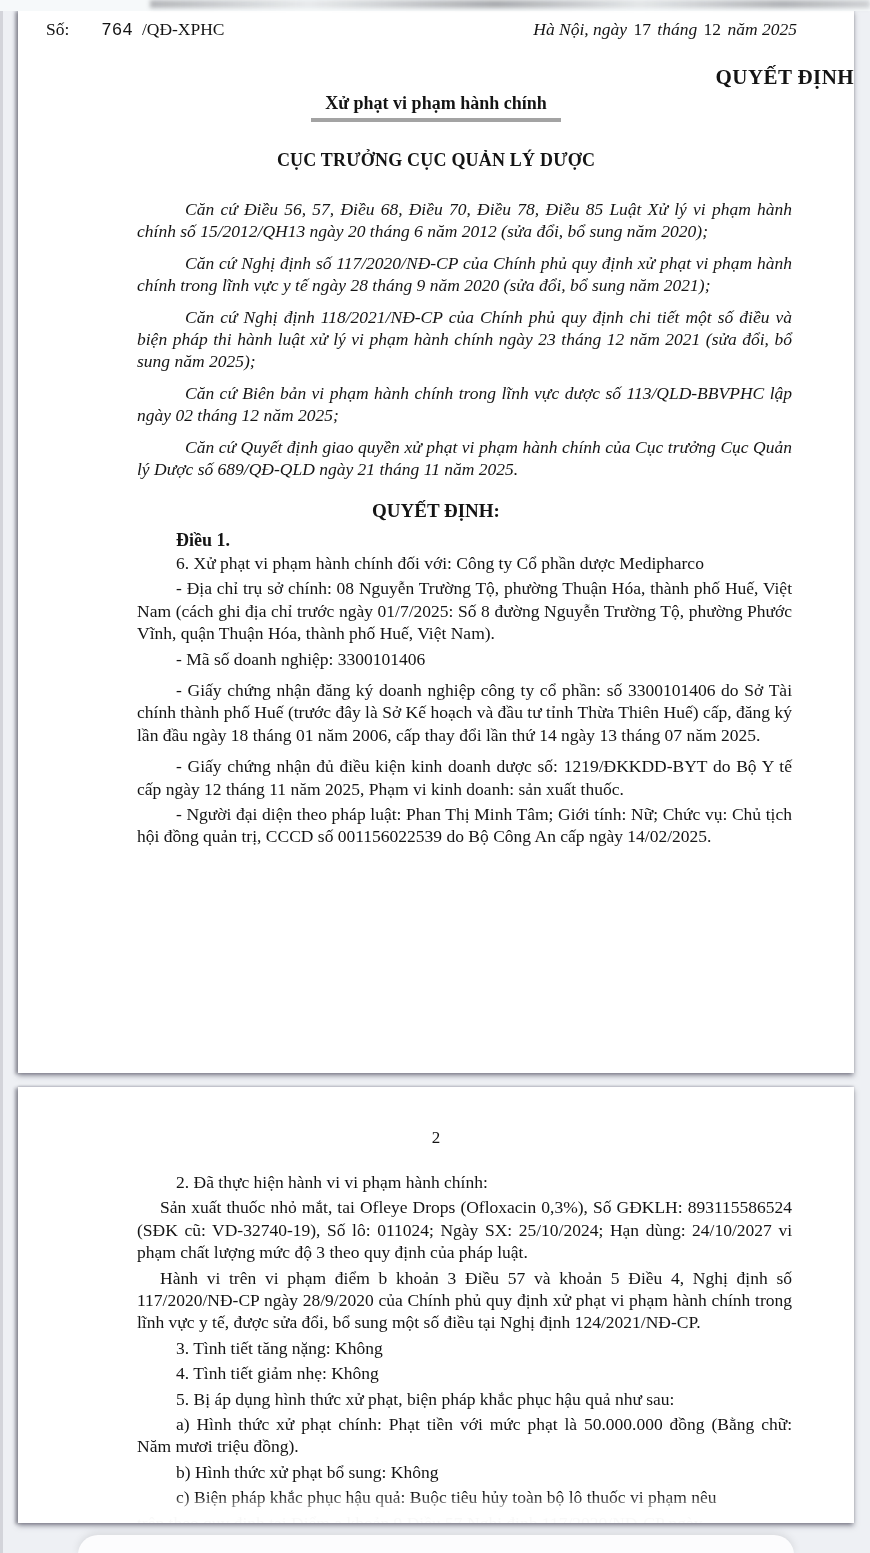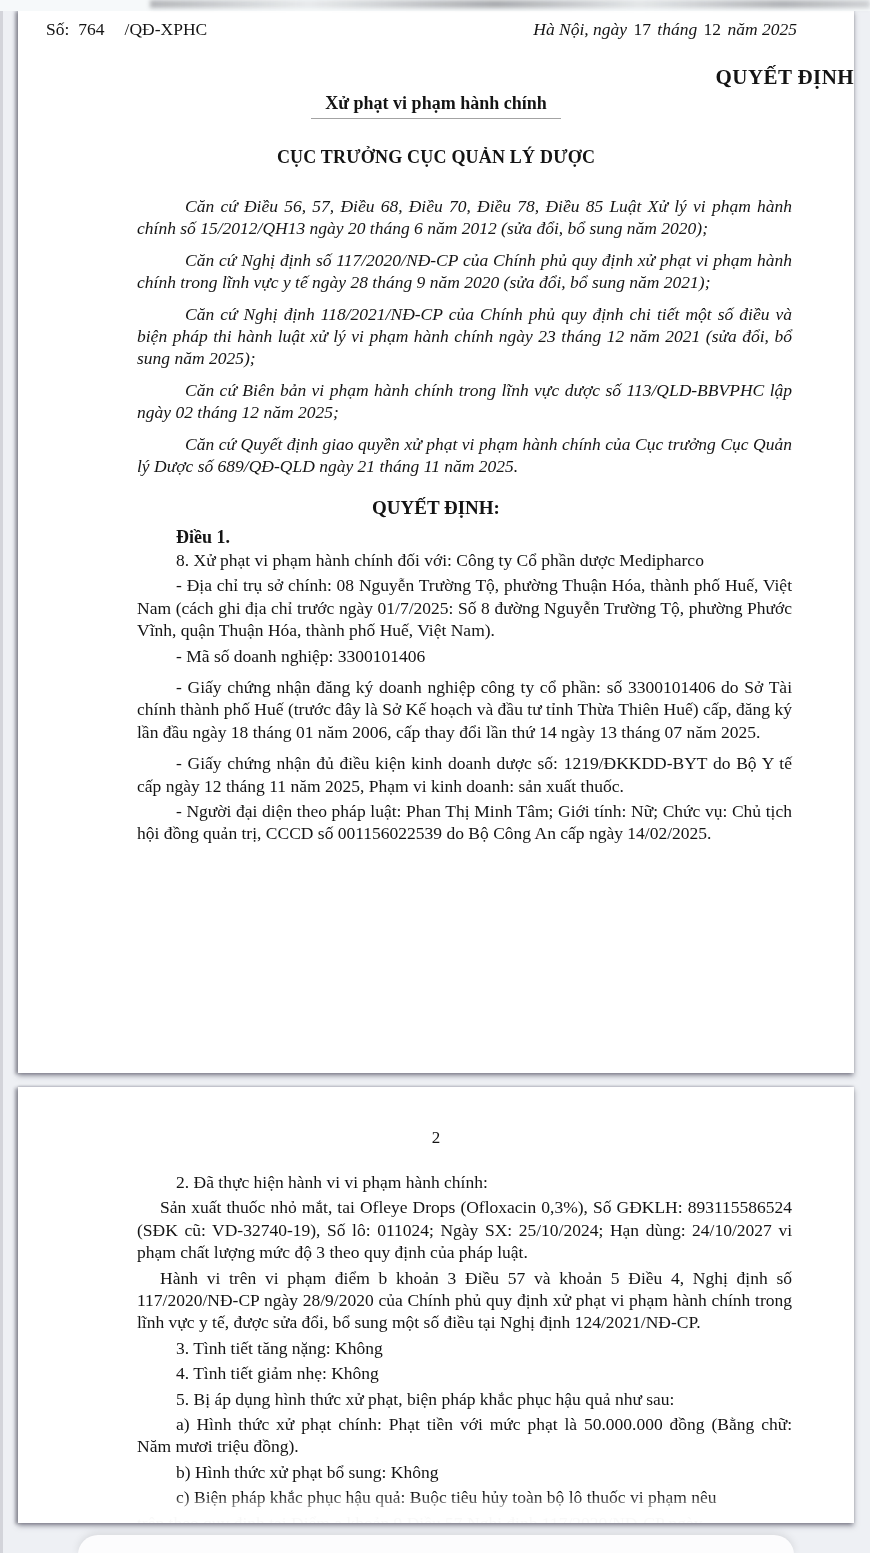--- a/index.html
+++ b/index.html
@@ -18,27 +18,27 @@
   .left-edge{position:absolute;top:0;left:0;width:3px;height:1553px;background:rgba(90,90,100,.18);z-index:4;}
   .page{
     position:absolute;left:18px;width:836px;background:#ffffff;
     box-shadow:-3px 1px 3px rgba(80,80,95,.45),0 3px 5px rgba(80,80,95,.5),0 -1px 2px rgba(80,80,95,.25);
   }
   .page-1{top:10px;height:1063px;}
   .page-2{top:1087px;height:436px;overflow:hidden;}
   .content{padding:0 62px 0 119px;font-size:17.5px;line-height:22.4px;}
   .hdr-row{display:flex;justify-content:space-between;margin:9px 57px 0 28px;font-size:17.5px;}
   .so-group span{display:inline-block;}
-  .so-number{margin-left:9px;}
-  .so-suffix{margin-left:20px;}
+  .so-number{margin-left:32px;font-family:Liberation Mono, monospace;}
+  .so-suffix{margin-left:9px;}
   .date-line{font-style:italic;}
   .date-line .up{font-style:normal;margin:0 2px;}
   .title{ text-align:right;font-weight:bold;font-size:21px;letter-spacing:.4px;margin-top:25px;line-height:24px;}
   .subtitle{text-align:center;font-weight:bold;font-size:18px;margin-top:3px;line-height:22px;}
-  .subtitle span{display:inline-block;border-bottom:1px solid #a3a3a3;padding:0 14px 4px;}
+  .subtitle span{display:inline-block;border-bottom:4px solid #a3a3a3;padding:0 14px 4px;}
   .issuer{text-align:center;font-weight:bold;font-size:18px;letter-spacing:.2px;margin-top:27px;line-height:23px;}
   .cancu-block{margin-top:26px;}
   p{margin:0;}
   .j{text-align:justify;}
   .cancu{font-style:italic;text-indent:48px;margin-bottom:9px;}
   .decision-heading{text-align:center;font-weight:bold;font-size:19px;margin-top:19px;line-height:23px;}
   .article-heading{font-weight:bold;font-size:18px;text-indent:39px;margin-top:7px;line-height:22.4px;}
   .item{text-indent:39px;margin-bottom:3px;}
   .ind-sm{text-indent:23px;}
   .ind-0{text-indent:0;}
@@ -86,21 +86,21 @@
     <p class="cancu j">Căn cứ Nghị định số 117/2020/NĐ-CP của Chính phủ quy định xử phạt vi phạm hành chính trong lĩnh vực y tế ngày 28 tháng 9 năm 2020 (sửa đổi, bổ sung năm 2021);</p>
     <p class="cancu j">Căn cứ Nghị định 118/2021/NĐ-CP của Chính phủ quy định chi tiết một số điều và biện pháp thi hành luật xử lý vi phạm hành chính ngày 23 tháng 12 năm 2021 (sửa đổi, bổ sung năm 2025);</p>
     <p class="cancu j">Căn cứ Biên bản vi phạm hành chính trong lĩnh vực dược số 113/QLD-BBVPHC lập ngày 02 tháng 12 năm 2025;</p>
     <p class="cancu j">Căn cứ Quyết định giao quyền xử phạt vi phạm hành chính của Cục trưởng Cục Quản lý Dược số 689/QĐ-QLD ngày 21 tháng 11 năm 2025.</p>
   </div>
 
   <div class="decision-heading">QUYẾT ĐỊNH:</div>
 
   <div class="content">
     <p class="article-heading">Điều 1.</p>
-    <p class="item j">8. Xử phạt vi phạm hành chính đối với: Công ty Cổ phần dược Medipharco</p>
+    <p class="item j">6. Xử phạt vi phạm hành chính đối với: Công ty Cổ phần dược Medipharco</p>
     <p class="item j">- Địa chỉ trụ sở chính: 08 Nguyễn Trường Tộ, phường Thuận Hóa, thành phố Huế, Việt Nam (cách ghi địa chỉ trước ngày 01/7/2025: Số 8 đường Nguyễn Trường Tộ, phường Phước Vĩnh, quận Thuận Hóa, thành phố Huế, Việt Nam).</p>
     <p class="item j mb9">- Mã số doanh nghiệp: 3300101406</p>
     <p class="item j mb9">- Giấy chứng nhận đăng ký doanh nghiệp công ty cổ phần: số 3300101406 do Sở Tài chính thành phố Huế (trước đây là Sở Kế hoạch và đầu tư tỉnh Thừa Thiên Huế) cấp, đăng ký lần đầu ngày 18 tháng 01 năm 2006, cấp thay đổi lần thứ 14 ngày 13 tháng 07 năm 2025.</p>
     <p class="item j">- Giấy chứng nhận đủ điều kiện kinh doanh dược số: 1219/ĐKKDD-BYT do Bộ Y tế cấp ngày 12 tháng 11 năm 2025, Phạm vi kinh doanh: sản xuất thuốc.</p>
     <p class="item j">- Người đại diện theo pháp luật: Phan Thị Minh Tâm; Giới tính: Nữ; Chức vụ: Chủ tịch hội đồng quản trị, CCCD số 001156022539 do Bộ Công An cấp ngày 14/02/2025.</p>
   </div>
 </div>
 
 <div class="page page-2">
   <div class="pagenum">2</div>

